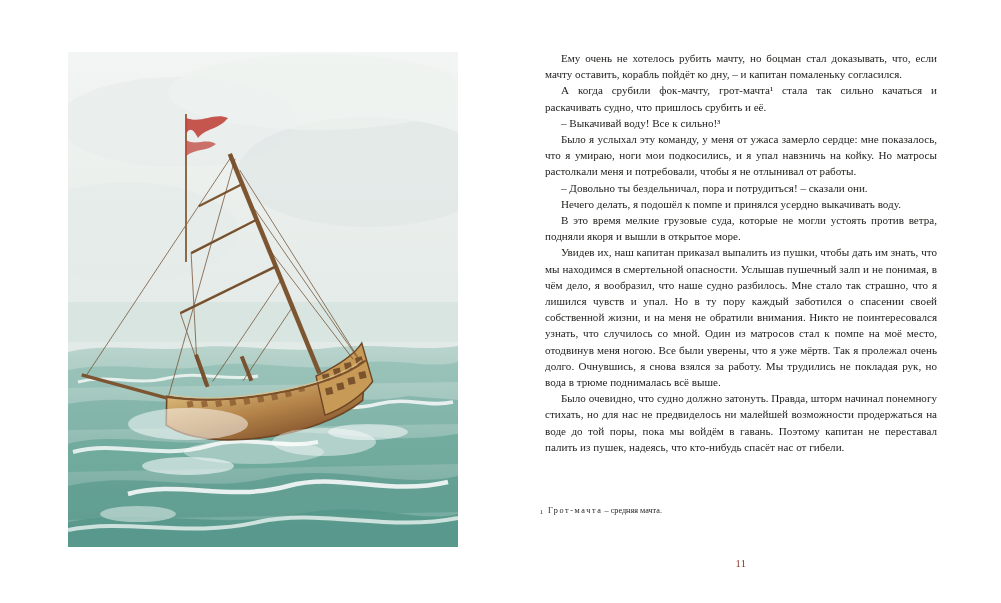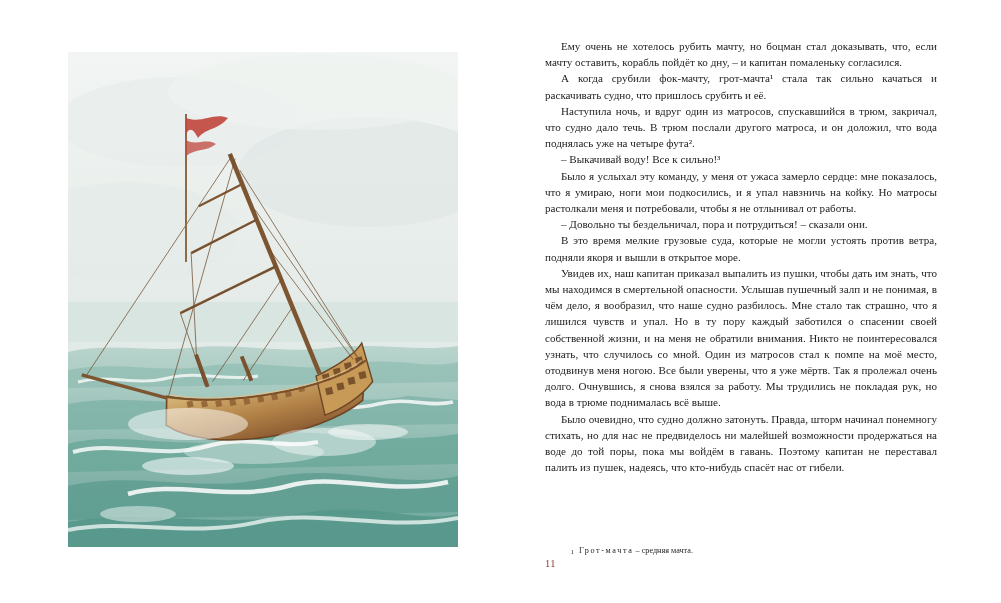--- a/index.html
+++ b/index.html
@@ -25,42 +25,41 @@
     height: 495px;
     overflow: hidden;
     background: #eef2f0;
   }
   #illustration svg { display: block; }
 
   
   #text-column {
     position: absolute;
     left: 545px;
-    top: 38px;
+    top: 50px;
     width: 392px;
     font-family: Liberation Serif, serif;
   }
   .para {
     font-size: 11.1px;
     line-height: 16.2px;
     text-align: justify;
     text-indent: 16px;
     color: #1d1d1b;
     margin: 0;
     hyphens: auto;
   }
 
   
   #footnotes {
     position: absolute;
-    left: 565px;
+    left: 534px;
     top: 505px;
     width: 392px;
     border-top: 0;
-    margin-top: 40px;
   }
   .footnote {
     font-size: 8.2px;
     line-height: 12.6px;
     color: #1d1d1b;
     display: flex;
     gap: 5px;
   }
   .footnote .fn-num {
     width: 9px;
@@ -72,20 +71,21 @@
   .fn-term {
     letter-spacing: 1.6px;
   }
 
   
   #page-number {
     position: absolute;
     left: 545px;
     top: 558px;
     width: 392px;
+    text-align: center;
     font-size: 10.5px;
     color: #8a3a2c;
     letter-spacing: 0.5px;
   }
 </style>
 </head>
 <body>
 
 <div id="page">
 
@@ -203,24 +203,24 @@
 
       <ellipse cx="120" cy="372" rx="60" ry="16" fill="#ffffff" opacity="0.5"></ellipse>
       <ellipse cx="256" cy="390" rx="52" ry="14" fill="#ffffff" opacity="0.45"></ellipse>
       <ellipse cx="186" cy="400" rx="70" ry="12" fill="#ffffff" opacity="0.35"></ellipse>
     </svg>
   </div>
 
   <div id="text-column">
     <p class="para">Ему очень не хотелось рубить мачту, но боцман стал доказывать, что, если мачту оставить, корабль пойдёт ко дну, – и капитан помаленьку согласился.</p>
     <p class="para">А когда срубили фок-мачту, грот-мачта¹ стала так сильно качаться и раскачивать судно, что пришлось срубить и её.</p>
-    <p class="para">Наступила ночь, и вдруг один из матросов, спускавшийся в трюм, закричал, что судно дало течь. В трюм послали другого матроса, и он доложил, что вода поднялась уже на четыре фута².</p>
     <p class="para">– Выкачивай воду! Все к сильно!³</p>
     <p class="para">Было я услыхал эту команду, у меня от ужаса замерло сердце: мне показалось, что я умираю, ноги мои подкосились, и я упал навзничь на койку. Но матросы растолкали меня и потребовали, чтобы я не отлынивал от работы.</p>
     <p class="para">– Довольно ты бездельничал, пора и потрудиться! – сказали они.</p>
+    <p class="para">Нечего делать, я подошёл к помпе и принялся усердно выкачивать воду.</p>
     <p class="para">В это время мелкие грузовые суда, которые не могли устоять против ветра, подняли якоря и вышли в открытое море.</p>
     <p class="para">Увидев их, наш капитан приказал выпалить из пушки, чтобы дать им знать, что мы находимся в смертельной опасности. Услышав пушечный залп и не понимая, в чём дело, я вообразил, что наше судно разбилось. Мне стало так страшно, что я лишился чувств и упал. Но в ту пору каждый заботился о спасении своей собственной жизни, и на меня не обратили внимания. Никто не поинтересовался узнать, что случилось со мной. Один из матросов стал к помпе на моё место, отодвинув меня ногою. Все были уверены, что я уже мёртв. Так я пролежал очень долго. Очнувшись, я снова взялся за работу. Мы трудились не покладая рук, но вода в трюме поднималась всё выше.</p>
     <p class="para">Было очевидно, что судно должно затонуть. Правда, шторм начинал понемногу стихать, но для нас не предвиделось ни малейшей возможности продержаться на воде до той поры, пока мы войдём в гавань. Поэтому капитан не переставал палить из пушек, надеясь, что кто-нибудь спасёт нас от гибели.</p>
   </div>
 
   <div id="footnotes">
     <div class="footnote">
       <span class="fn-num">1</span>
       <span><span class="fn-term">Грот-мачта</span><span> – средняя мачта.</span></span>
     </div>

